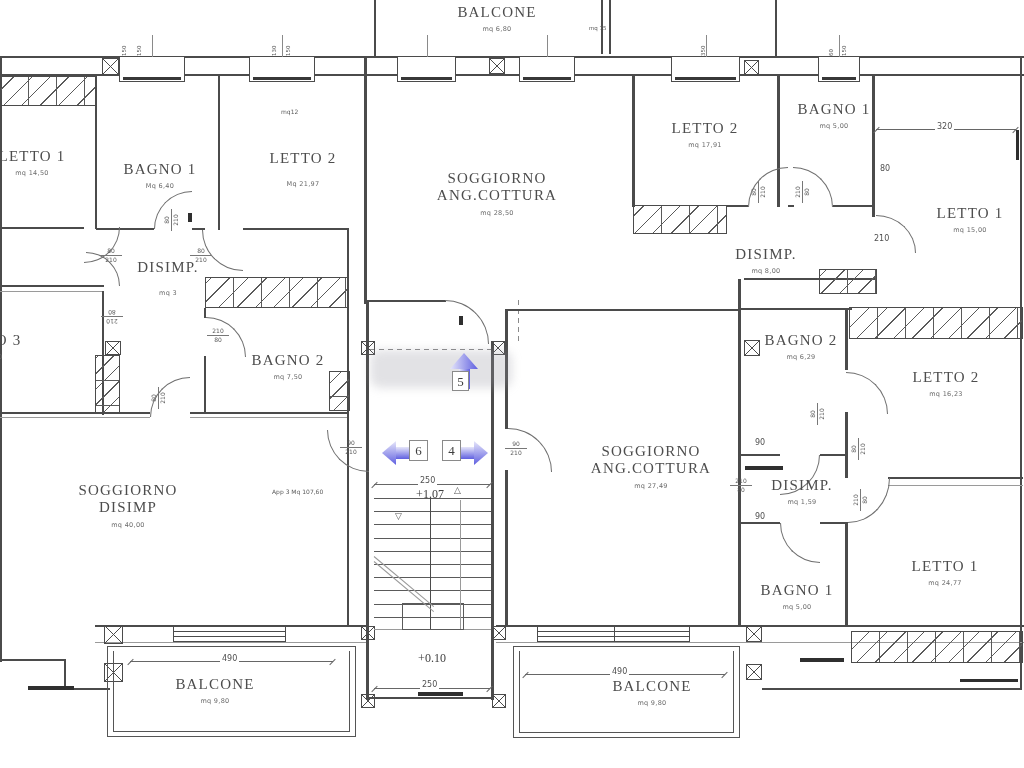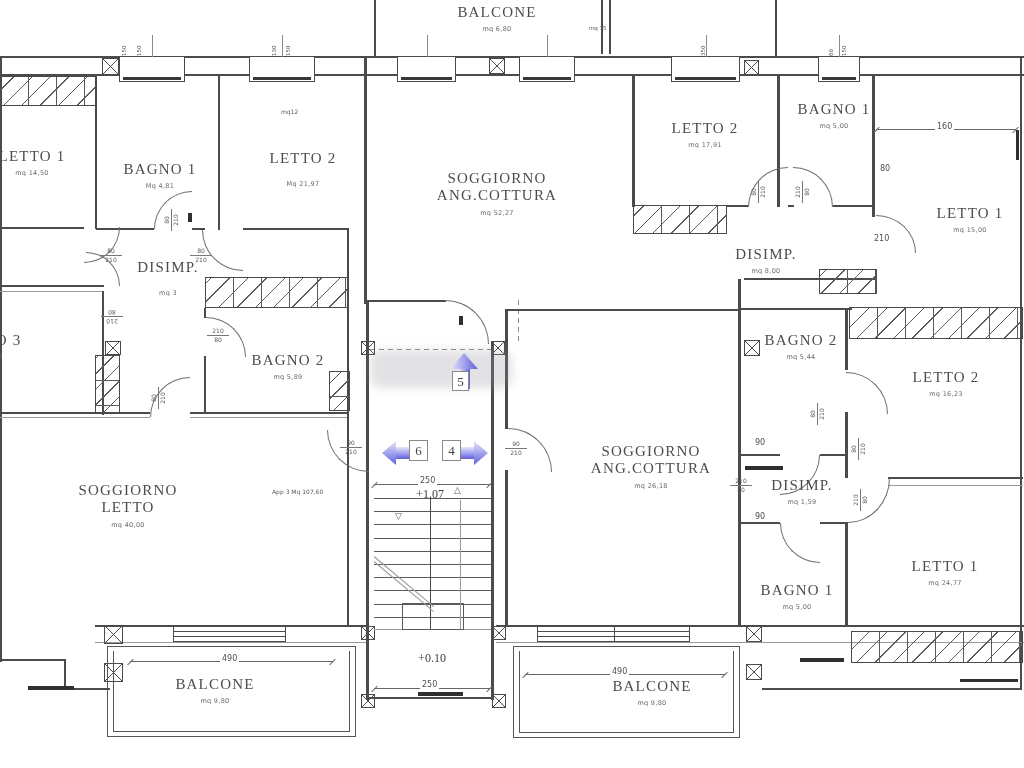--- a/index.html
+++ b/index.html
@@ -224,21 +224,21 @@
 
   <div class="dimline" style="left:374px;top:484px;width:116px"></div>
   <div class="dim" style="left:418px;top:476px">250</div>
   <div class="dimline" style="left:374px;top:688px;width:116px"></div>
   <div class="dim" style="left:420px;top:680px">250</div>
   <div class="dimline" style="left:130px;top:661px;width:203px"></div>
   <div class="dim" style="left:220px;top:654px">490</div>
   <div class="dimline" style="left:525px;top:674px;width:200px"></div>
   <div class="dim" style="left:610px;top:667px">490</div>
   <div class="dimline" style="left:876px;top:129px;width:140px"></div>
-  <div class="dim" style="left:935px;top:122px">160</div>
+  <div class="dim" style="left:935px;top:122px">320</div>
   <div class="dim" style="left:878px;top:164px;background:none">80</div>
   <div class="dim" style="left:872px;top:234px;background:none">210</div>
   <div class="dim" style="left:753px;top:438px;background:none">90</div>
   <div class="dim" style="left:753px;top:512px;background:none">90</div>
 
   <div class="vtext" style="left:121px;top:30px;height:26px">150</div>
   <div class="vtext" style="left:136px;top:30px;height:26px">150</div>
   <div class="vtext" style="left:271px;top:30px;height:26px">130</div>
   <div class="vtext" style="left:285px;top:30px;height:26px">150</div>
   <div class="vtext" style="left:700px;top:32px;height:24px">350</div>
@@ -307,74 +307,74 @@
   <div class="lbl" style="left:427px;top:4px;width:140px">
       <div class="rname">BALCONE</div>
       <div class="rarea">mq 6,80</div>
     </div>
   <div class="lbl" style="left:-28px;top:148px;width:120px">
       <div class="rname">LETTO 1</div>
       <div class="rarea">mq 14,50</div>
     </div>
   <div class="lbl" style="left:90px;top:161px;width:140px">
       <div class="rname">BAGNO 1</div>
-      <div class="rarea">Mq 4,81</div>
+      <div class="rarea">Mq 6,40</div>
     </div>
   <div class="sdim" style="left:281px;top:108px">mq12</div>
   <div class="lbl" style="left:233px;top:150px;width:140px">
       <div class="rname">LETTO 2</div>
       <div class="rarea gap">Mq 21,97</div>
     </div>
   <div class="lbl" style="left:98px;top:259px;width:140px">
       <div class="rname">DISIMP.</div>
       <div class="rarea gap">mq 3</div>
     </div>
   <div class="lbl" style="left:-52px;top:332px;width:80px">
       <div class="rname">LETTO 3</div>
       <div class="rarea">mq 9,50</div>
     </div>
   <div class="lbl" style="left:218px;top:352px;width:140px">
       <div class="rname">BAGNO 2</div>
-      <div class="rarea">mq 5,89</div>
+      <div class="rarea">mq 7,50</div>
     </div>
   <div class="lbl" style="left:58px;top:482px;width:140px">
       <div class="rname">SOGGIORNO</div>
-      <div class="rname">LETTO</div>
+      <div class="rname">DISIMP</div>
       <div class="rarea">mq 40,00</div>
     </div>
   <div class="sdim" style="left:272px;top:488px">App 3  Mq 107,60</div>
   <div class="lbl" style="left:427px;top:170px;width:140px">
       <div class="rname">SOGGIORNO</div>
       <div class="rname">ANG.COTTURA</div>
-      <div class="rarea">mq 52,27</div>
+      <div class="rarea">mq 28,50</div>
     </div>
   <div class="lbl" style="left:581px;top:443px;width:140px">
       <div class="rname">SOGGIORNO</div>
       <div class="rname">ANG.COTTURA</div>
-      <div class="rarea">mq 26,18</div>
+      <div class="rarea">mq 27,49</div>
     </div>
   <div class="lbl" style="left:635px;top:120px;width:140px">
       <div class="rname">LETTO 2</div>
       <div class="rarea">mq 17,91</div>
     </div>
   <div class="lbl" style="left:764px;top:101px;width:140px">
       <div class="rname">BAGNO 1</div>
       <div class="rarea">mq 5,00</div>
     </div>
   <div class="lbl" style="left:696px;top:246px;width:140px">
       <div class="rname">DISIMP.</div>
       <div class="rarea">mq 8,00</div>
     </div>
   <div class="lbl" style="left:900px;top:205px;width:140px">
       <div class="rname">LETTO 1</div>
       <div class="rarea">mq 15,00</div>
     </div>
   <div class="lbl" style="left:731px;top:332px;width:140px">
       <div class="rname">BAGNO 2</div>
-      <div class="rarea">mq 5,44</div>
+      <div class="rarea">mq 6,29</div>
     </div>
   <div class="lbl" style="left:876px;top:369px;width:140px">
       <div class="rname">LETTO 2</div>
       <div class="rarea">mq 16,23</div>
     </div>
   <div class="lbl" style="left:732px;top:477px;width:140px">
       <div class="rname">DISIMP.</div>
       <div class="rarea">mq 1,59</div>
     </div>
   <div class="lbl" style="left:727px;top:582px;width:140px">

